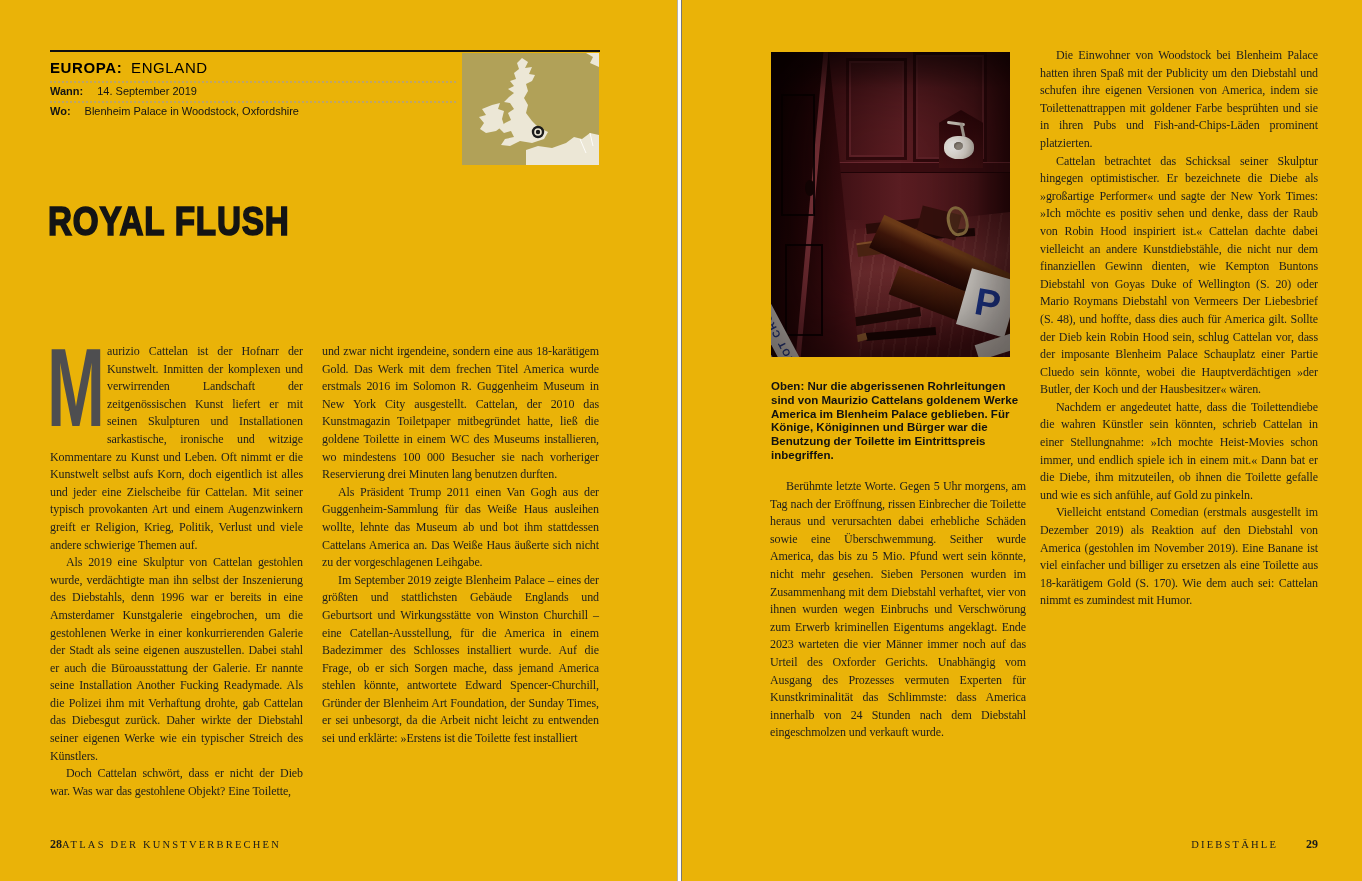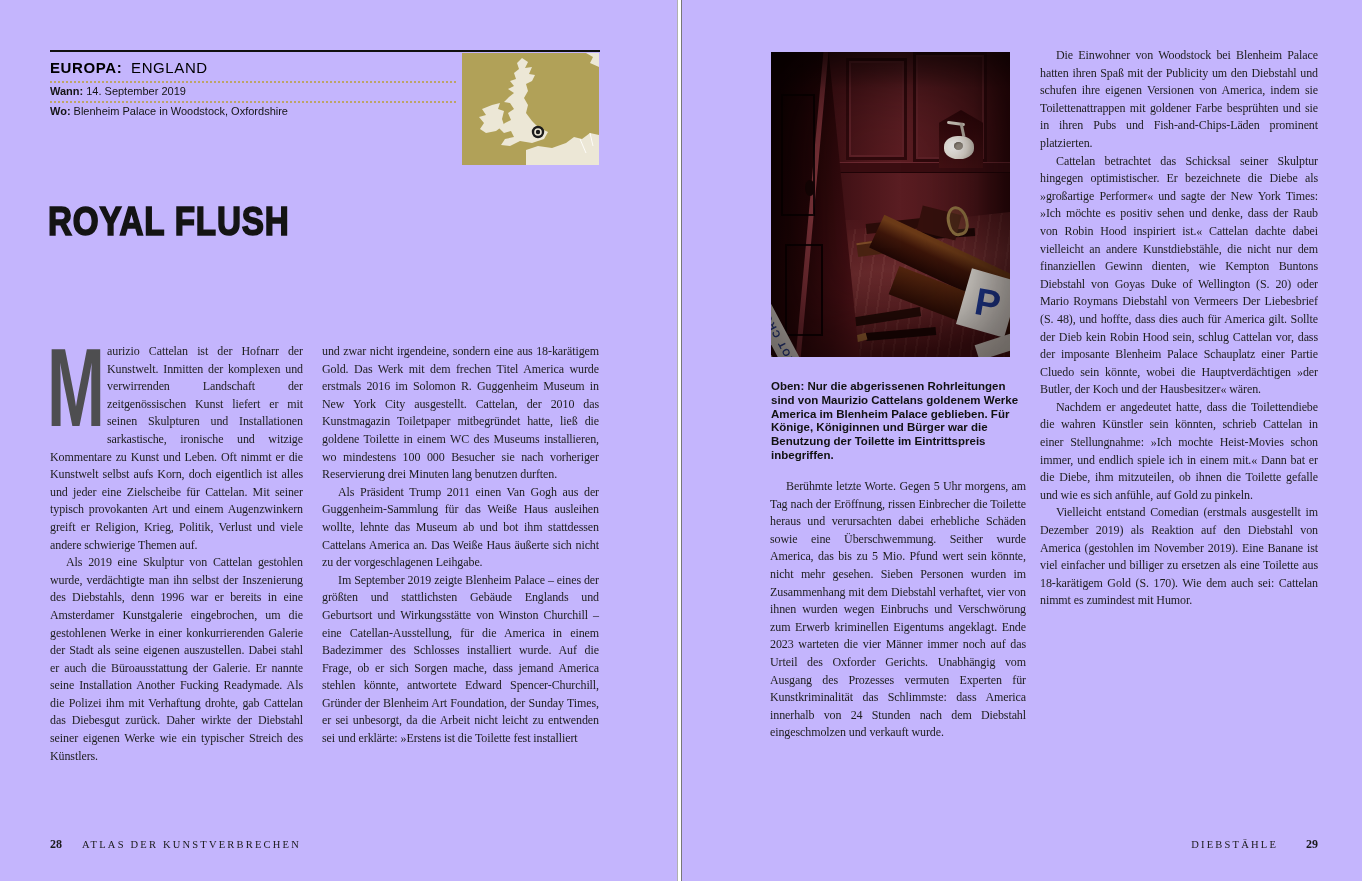--- a/index.html
+++ b/index.html
@@ -1,30 +1,30 @@
 <!DOCTYPE html>
 <html lang="de"><head>
 <meta charset="utf-8">
 <style>
   html,body{margin:0;padding:0;background:#e8e8e8;}
-  .spread{position:relative;width:1362px;height:881px;background:#c4b5fd;overflow:hidden;
+  .spread{position:relative;width:1362px;height:881px;background:#eab308;overflow:hidden;
           font-family:"Liberation Serif",serif;color:#1d1d1d;}
   
   .gutter{position:absolute;left:677px;top:0;width:5px;height:881px;
           background:linear-gradient(90deg,#b0b0b0 0 1px,#ffffff 1px 4px,#777 4px 5px);}
   
   .top-rule{position:absolute;left:50px;top:50px;width:550px;height:2px;background:#101010;}
   .kicker{position:absolute;left:50px;top:59px;font-family:"Liberation Sans",sans-serif;
           font-size:15px;letter-spacing:.6px;color:#000;}
   .kicker .kb{font-weight:700;}
   .kicker .kr{font-weight:400;margin-left:4px;}
   .meta{position:absolute;left:50px;top:81px;width:406px;font-family:"Liberation Sans",sans-serif;
         font-size:11px;color:#141414;}
   .meta-row{border-top:2px dotted #bda468;padding:3px 0 4px 0;line-height:11px;}
-  .meta-label{font-weight:700;margin-right:3px;}
+  .meta-label{font-weight:700;margin-right:14px;}
   .it{}
   
   .map{position:absolute;left:462px;top:53px;width:137px;height:112px;}
   
   .title{position:absolute;left:48px;top:201px;margin:0;font-family:"Liberation Sans",sans-serif;
          font-weight:700;font-size:40px;line-height:40px;color:#141414;letter-spacing:1px;
          -webkit-text-stroke:1.7px #141414;transform:scaleX(.83);transform-origin:left top;white-space:nowrap;}
   
   .col{position:absolute;font-size:12px;line-height:17.6px;letter-spacing:-0.1px;
        text-align:justify;color:#1d1d1d;}
@@ -35,21 +35,21 @@
   .col-r1{left:770px;top:478px;width:256px;}
   .col-r2{left:1040px;top:47px;width:278px;}
   .dropcap{float:left;width:57px;height:88px;position:relative;}
   .dropcap span{position:absolute;left:-3px;top:2px;font-family:"Liberation Sans",sans-serif;
                 font-weight:700;font-size:112px;line-height:86px;color:#4e4e50;
                 transform:scaleX(.62);transform-origin:0 0;}
   
   .footer{position:absolute;top:837px;font-size:10.5px;letter-spacing:2.2px;color:#1a1a1a;}
   .footer .pno{font-weight:700;font-size:12px;letter-spacing:0;}
   .footer-left{left:50px;}
-  .footer-left .pno{margin-right:20px;font-family:Liberation Serif, serif;}
+  .footer-left .pno{font-family:Liberation Serif, serif;}
   .footer-right{left:1038px;width:280px;text-align:right;}
   .footer-right .pno{margin-left:28px;}
   
   .photo{position:absolute;left:771px;top:52px;width:239px;height:305px;overflow:hidden;
          background:#33090d;}
   .photo div{position:absolute;}
   .ph-bg{inset:0;background:linear-gradient(180deg,#1c0406 0%,#3a0e12 30%,#4d171b 55%,#5a1f23 75%,#2f0b0e 100%);}
   .ph-backwall{left:58px;top:0;width:181px;height:168px;
                background:linear-gradient(90deg,#3f1014,#5a1d22 40%,#4a1519 80%,#2e080b);}
   .ph-panel1{left:75px;top:6px;width:55px;height:96px;border:3px solid #2f090c;box-shadow:inset 0 0 0 2px #5d2127;}
@@ -144,20 +144,21 @@
     </svg>
 
     <h1 class="title">ROYAL FLUSH</h1>
 
     <div class="col col-l1">
       <div class="dropcap">
           <span>M</span>
         </div>
     <p><span>aurizio Cattelan ist der Hofnarr der Kunstwelt. Inmitten der komplexen und verwirrenden Landschaft der zeitgenössischen Kunst liefert er mit seinen Skulpturen und Installationen sarkastische, ironische und witzige Kommentare zu Kunst und Leben. Oft nimmt er die Kunstwelt selbst aufs Korn, doch eigentlich ist alles und jeder eine Zielscheibe für Cattelan. Mit seiner typisch provokanten Art und einem Augenzwinkern greift er Religion, Krieg, Politik, Verlust und viele andere schwierige Themen auf.</span></p>
         <p class="ind"><span>Als 2019 eine Skulptur von Cattelan gestohlen wurde, verdächtigte man ihn selbst der Inszenierung des Diebstahls, denn 1996 war er bereits in eine Amsterdamer Kunstgalerie eingebrochen, um die gestohlenen Werke in einer konkurrierenden Galerie der Stadt als seine eigenen auszustellen. Dabei stahl er auch die Büroausstattung der Galerie. Er nannte seine Installation </span><span class="it">Another Fucking Readymade</span><span>. Als die Polizei ihm mit Verhaftung drohte, gab Cattelan das Diebesgut zurück. Daher wirkte der Diebstahl seiner eigenen Werke wie ein typischer Streich des Künstlers.</span></p>
+        <p class="ind"><span>Doch Cattelan schwört, dass er nicht der Dieb war. Was war das gestohlene Objekt? Eine Toilette,</span></p>
       </div>
     <div class="col col-l2">
         <p><span>und zwar nicht irgendeine, sondern eine aus 18-karätigem Gold. Das Werk mit dem frechen Titel </span><span class="it">America</span><span> wurde erstmals 2016 im Solomon R. Guggenheim Museum in New York City ausgestellt. Cattelan, der 2010 das Kunstmagazin </span><span class="it">Toiletpaper</span><span> mitbegründet hatte, ließ die goldene Toilette in einem WC des Museums installieren, wo mindestens 100 000 Besucher sie nach vorheriger Reservierung drei Minuten lang benutzen durften.</span></p>
         <p class="ind"><span>Als Präsident Trump 2011 einen Van Gogh aus der Guggenheim-Sammlung für das Weiße Haus ausleihen wollte, lehnte das Museum ab und bot ihm stattdessen Cattelans </span><span class="it">America</span><span> an. Das Weiße Haus äußerte sich nicht zu der vorgeschlagenen Leihgabe.</span></p>
         <p class="ind"><span>Im September 2019 zeigte Blenheim Palace – eines der größten und stattlichsten Gebäude Englands und Geburtsort und Wirkungsstätte von Winston Churchill – eine Catellan-Ausstellung, für die </span><span class="it">America</span><span> in einem Badezimmer des Schlosses installiert wurde. Auf die Frage, ob er sich Sorgen mache, dass jemand </span><span class="it">America</span><span> stehlen könnte, antwortete Edward Spencer-Churchill, Gründer der Blenheim Art Foundation, der </span><span class="it">Sunday Times</span><span>, er sei unbesorgt, da die Arbeit nicht leicht zu entwenden sei und erklärte: »Erstens ist die Toilette fest installiert</span></p>
       </div>
 
     <div class="footer footer-left">
       <span class="pno">28</span><span>ATLAS DER KUNSTVERBRECHEN</span>
     </div>

